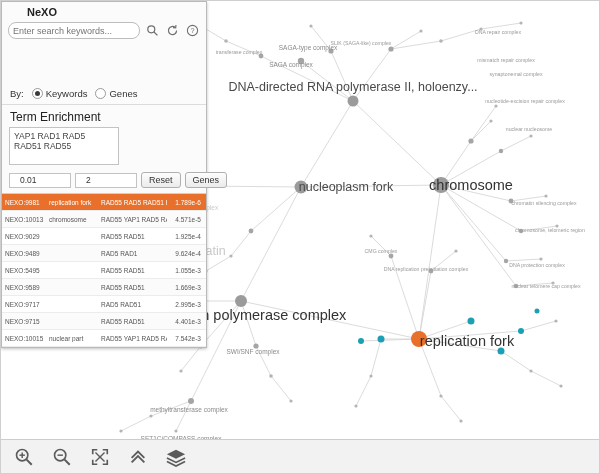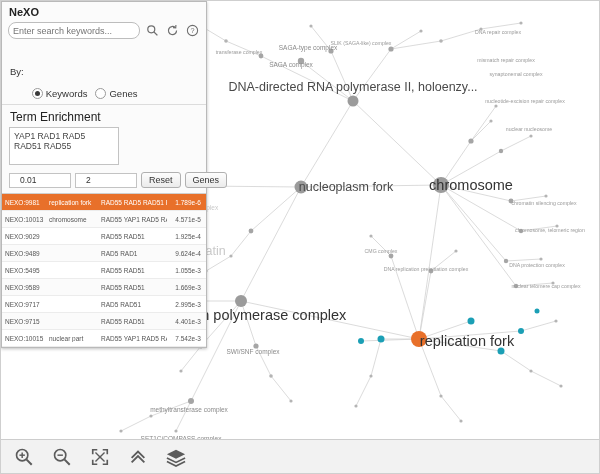--- a/index.html
+++ b/index.html
@@ -47,21 +47,21 @@
     top: 0;
     width: 206px;
     background: #fbfbfb;
     border: 1px solid #b9b9b9;
     box-shadow: 0 1px 3px rgba(0,0,0,0.25);
     box-sizing: border-box;
     font-size: 10px;
     color: #333;
   }
   #panel-title {
-    padding: 4px 7px 2px 7px;
+    padding: 4px 7px 2px 25px;
     font-size: 11px;
     font-weight: bold;
     color: #222;
   }
   .search-row {
     display: flex;
     align-items: center;
     padding: 2px 6px 4px 6px;
     gap: 4px;
   }
@@ -82,21 +82,21 @@
     display: inline-flex;
     align-items: center;
     justify-content: center;
     color: #6e6e6e;
     cursor: pointer;
   }
   .icon-btn svg { display: block; }
 
   .by-row {
     display: flex;
-    align-items: center;
+    align-items: flex-end;
     gap: 8px;
     padding: 1px 8px 5px 8px;
     font-size: 9.5px;
     color: #333;
   }
   .radio {
     display: inline-flex;
     align-items: center;
     gap: 3px;
     cursor: pointer;

